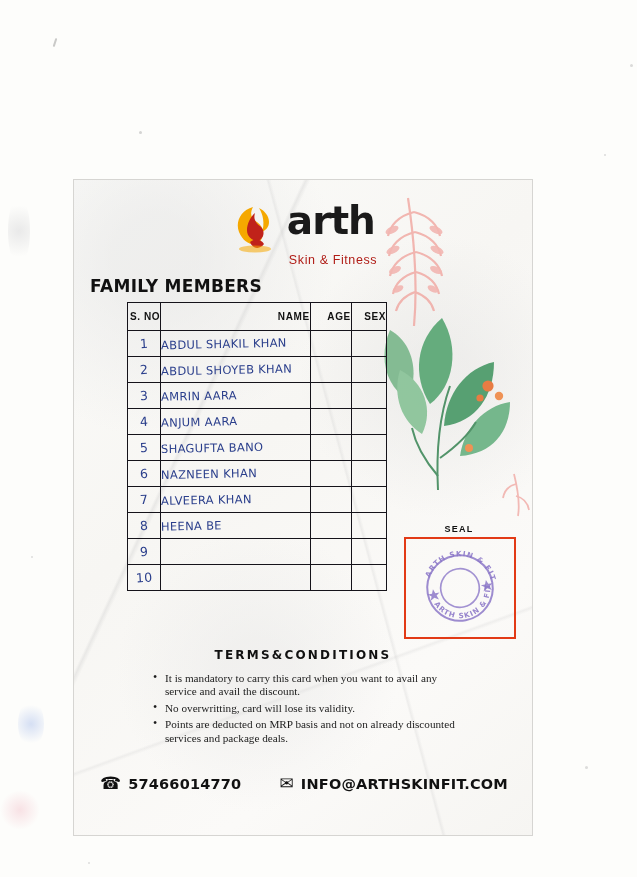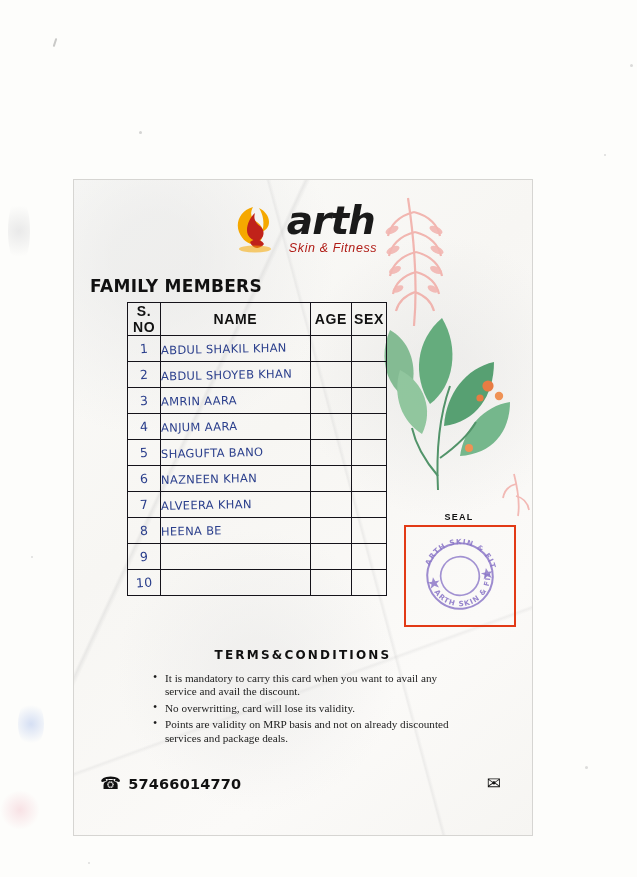--- a/index.html
+++ b/index.html
@@ -64,38 +64,37 @@
   }
 
   
   #logo-block {
     position: absolute;
     left: 0; right: 0;
     top: 22px;
     display: flex;
     justify-content: center;
     align-items: flex-start;
-    font-style: italic;
   }
   #logo-mark { width: 56px; height: 52px; margin-right: 2px; }
   #logo-text { display: flex; flex-direction: column; align-items: flex-start; }
   #brand-name {
     font-family: "DejaVu Sans", sans-serif;
     font-weight: bold;
     font-size: 39px;
     line-height: 38px;
     color: #1a1a1a;
     letter-spacing: -1px;
   }
   #brand-tag {
     font-family: "Liberation Sans", sans-serif;
     font-size: 12.5px;
     color: #b01c16;
     letter-spacing: .6px;
-    margin-top: 1px;
+    margin-top: 13px;
     padding-left: 2px;
   }
 
   #members-title {
     position: absolute;
     top: 96px;
     left: 16px; right: 0;
     text-align: left;
     font-family: "DejaVu Sans", sans-serif;
     font-weight: bold;
@@ -115,24 +114,24 @@
   }
   #members-table td, #members-table th {
     border: 1.6px solid #15131a;
     height: 25px;
     padding: 0;
     font-size: 10px;
   }
   #members-table thead th {
     font-family: "Liberation Sans", sans-serif;
     font-weight: bold;
-    font-size: 14px;
+    font-size: 10px;
     letter-spacing: .6px;
     color: #111;
-    text-align: center;
+    text-align: right;
     height: 27px;
   }
   .col-sno { width: 32px; }
   .col-name { width: 148px; }
   .col-age { width: 40px; }
   .col-sex { width: 34px; }
 
   .hand {
     font-family: "DejaVu Sans", sans-serif;
     color: #2b3f8c;
@@ -151,21 +150,21 @@
     display: inline-block;
     transform: rotate(-1.2deg);
     font-size: 11.5px;
     white-space: nowrap;
   }
 
   
   #seal-area {
     position: absolute;
     left: 330px;
-    top: 332px;
+    top: 344px;
     width: 110px;
     text-align: center;
   }
   #seal-label {
     font-family: "Liberation Sans", sans-serif;
     font-weight: bold;
     font-size: 9px;
     letter-spacing: 1.2px;
     color: #111;
     margin-bottom: 3px;
@@ -429,26 +428,27 @@
         <polygon points="18,46 20,51 25,51 21,54 23,59 18,56 13,59 15,54 11,51 16,51" fill="#8c78c8" opacity=".85"></polygon>
         <polygon points="82,46 84,51 89,51 85,54 87,59 82,56 77,59 79,54 75,51 80,51" fill="#8c78c8" opacity=".85"></polygon>
       </svg>
     </div>
   </div>
 
   <div id="terms-title">TERMS&amp;CONDITIONS</div>
   <ul id="terms-list">
     <li>It is mandatory to carry this card when you want to avail any service and avail the discount.</li>
     <li>No overwritting, card will lose its validity.</li>
-    <li>Points are validity on MRP basis and not on already discounted services and package deals.</li>
+    <li>Points are deducted on MRP basis and not on already discounted services and package deals.</li>
   </ul>
 
   <div id="contact-row">
     <div class="contact-item">
       <span class="glyph">☎</span>
       <span class="txt">57466014770</span>
     </div>
     <div class="contact-item">
       <span class="glyph">✉</span>
+      <span class="txt">INFO@ARTHSKINFIT.COM</span>
     </div>
   </div>
 
 </div>
 
 </body></html>

